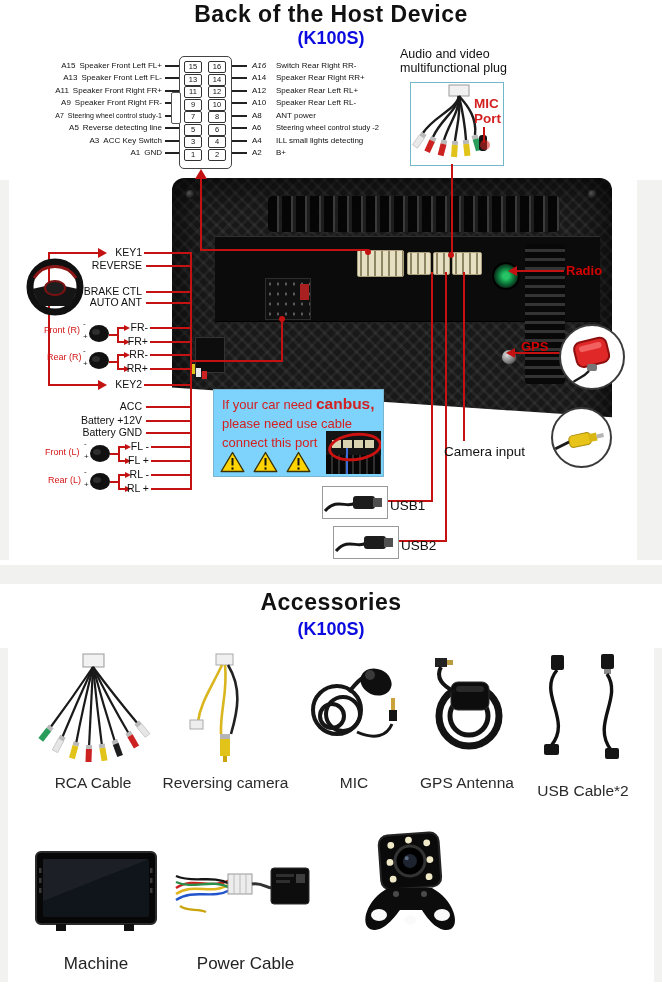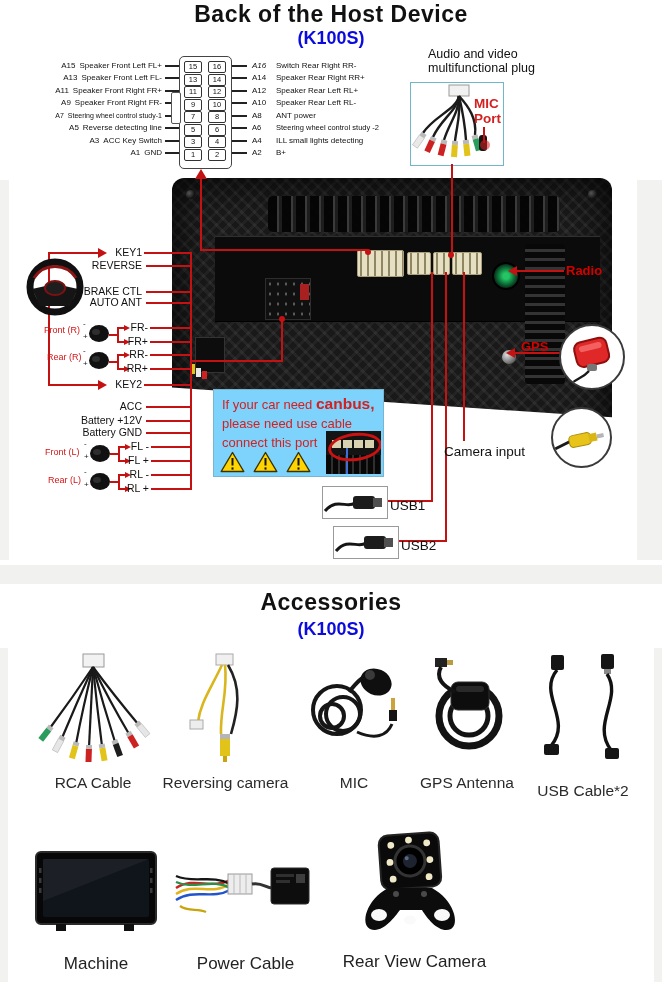--- a/index.html
+++ b/index.html
@@ -122,21 +122,21 @@
   <div class="abs dash" style="left:232px;top:152px;width:15px;"></div>
   <div class="abs pl nw" style="left:252px;top:60px;"><span class="pid" style="display:inline-block;width:20px;font-style:italic;">A16</span><span>Switch Rear Right RR-</span></div>
   <div class="abs pl nw" style="left:252px;top:72px;"><span class="pid" style="display:inline-block;width:20px;">A14</span><span>Speaker Rear Right RR+</span></div>
   <div class="abs pl nw" style="left:252px;top:85px;"><span class="pid" style="display:inline-block;width:20px;">A12</span><span>Speaker Rear Left RL+</span></div>
   <div class="abs pl nw" style="left:252px;top:97px;"><span class="pid" style="display:inline-block;width:20px;">A10</span><span>Speaker Rear Left RL-</span></div>
   <div class="abs pl nw" style="left:252px;top:110px;"><span class="pid" style="display:inline-block;width:20px;">A8</span><span>ANT power</span></div>
   <div class="abs pl nw" style="left:252px;top:122px;font-size:7.5px;"><span class="pid" style="display:inline-block;width:20px;">A6</span><span>Steering wheel control study -2</span></div>
   <div class="abs pl nw" style="left:252px;top:135px;"><span class="pid" style="display:inline-block;width:20px;">A4</span><span>ILL small lights detecting</span></div>
   <div class="abs pl nw" style="left:252px;top:147px;"><span class="pid" style="display:inline-block;width:20px;">A2</span><span>B+</span></div>
 
-  <div class="abs nw" style="left:428px;top:47px;font-size:12.5px;line-height:14px;">
+  <div class="abs nw" style="left:400px;top:47px;font-size:12.5px;line-height:14px;">
     <div>Audio and video</div>
     <div>multifunctional plug</div>
   </div>
   <div class="abs" style="left:410px;top:82px;width:92px;height:82px;border:1.4px solid #6fb7c9;background:#fff;">
     <svg width="92" height="82" viewBox="0 0 92 82">
       <rect x="38" y="2" width="20" height="11" fill="#f1f1f1" stroke="#9a9a9a"></rect>
       <path d="M48,13 C46,26 22,34 12,50" stroke="#1b1b1b" stroke-width="2.4" fill="none"></path>
       <path d="M48,13 C46,28 30,36 22,54" stroke="#1b1b1b" stroke-width="2.4" fill="none"></path>
       <path d="M48,13 C48,30 38,40 33,57" stroke="#1b1b1b" stroke-width="2.4" fill="none"></path>
       <path d="M48,13 C50,30 46,42 44,58" stroke="#1b1b1b" stroke-width="2.4" fill="none"></path>
@@ -565,16 +565,15 @@
         <circle cx="60" cy="50" r="3.4" fill="#efe9c8"></circle>
           <circle cx="96" cy="50" r="3.4" fill="#efe9c8"></circle>
       </g>
       <path d="M56,60 C34,72 28,96 38,101 C50,106 62,90 68,82 L90,82 C96,92 108,106 119,101 C128,96 122,72 100,60 Z" fill="#0c0c0c"></path>
       <ellipse cx="47" cy="87" rx="8" ry="6" fill="#fafafa"></ellipse>
       <ellipse cx="110" cy="87" rx="8" ry="6" fill="#fafafa"></ellipse>
       <ellipse cx="78" cy="92" rx="6" ry="4.5" fill="#fafafa"></ellipse>
       <circle cx="64" cy="66" r="3" fill="#4a4a4a"></circle>
         <circle cx="92" cy="66" r="3" fill="#4a4a4a"></circle>
     </svg>
-    <div class="acc-lbl2 nw" style="margin-top:8px;">Rear View Camera</div>
   </div>
 
 </div>
 
 </body></html>

